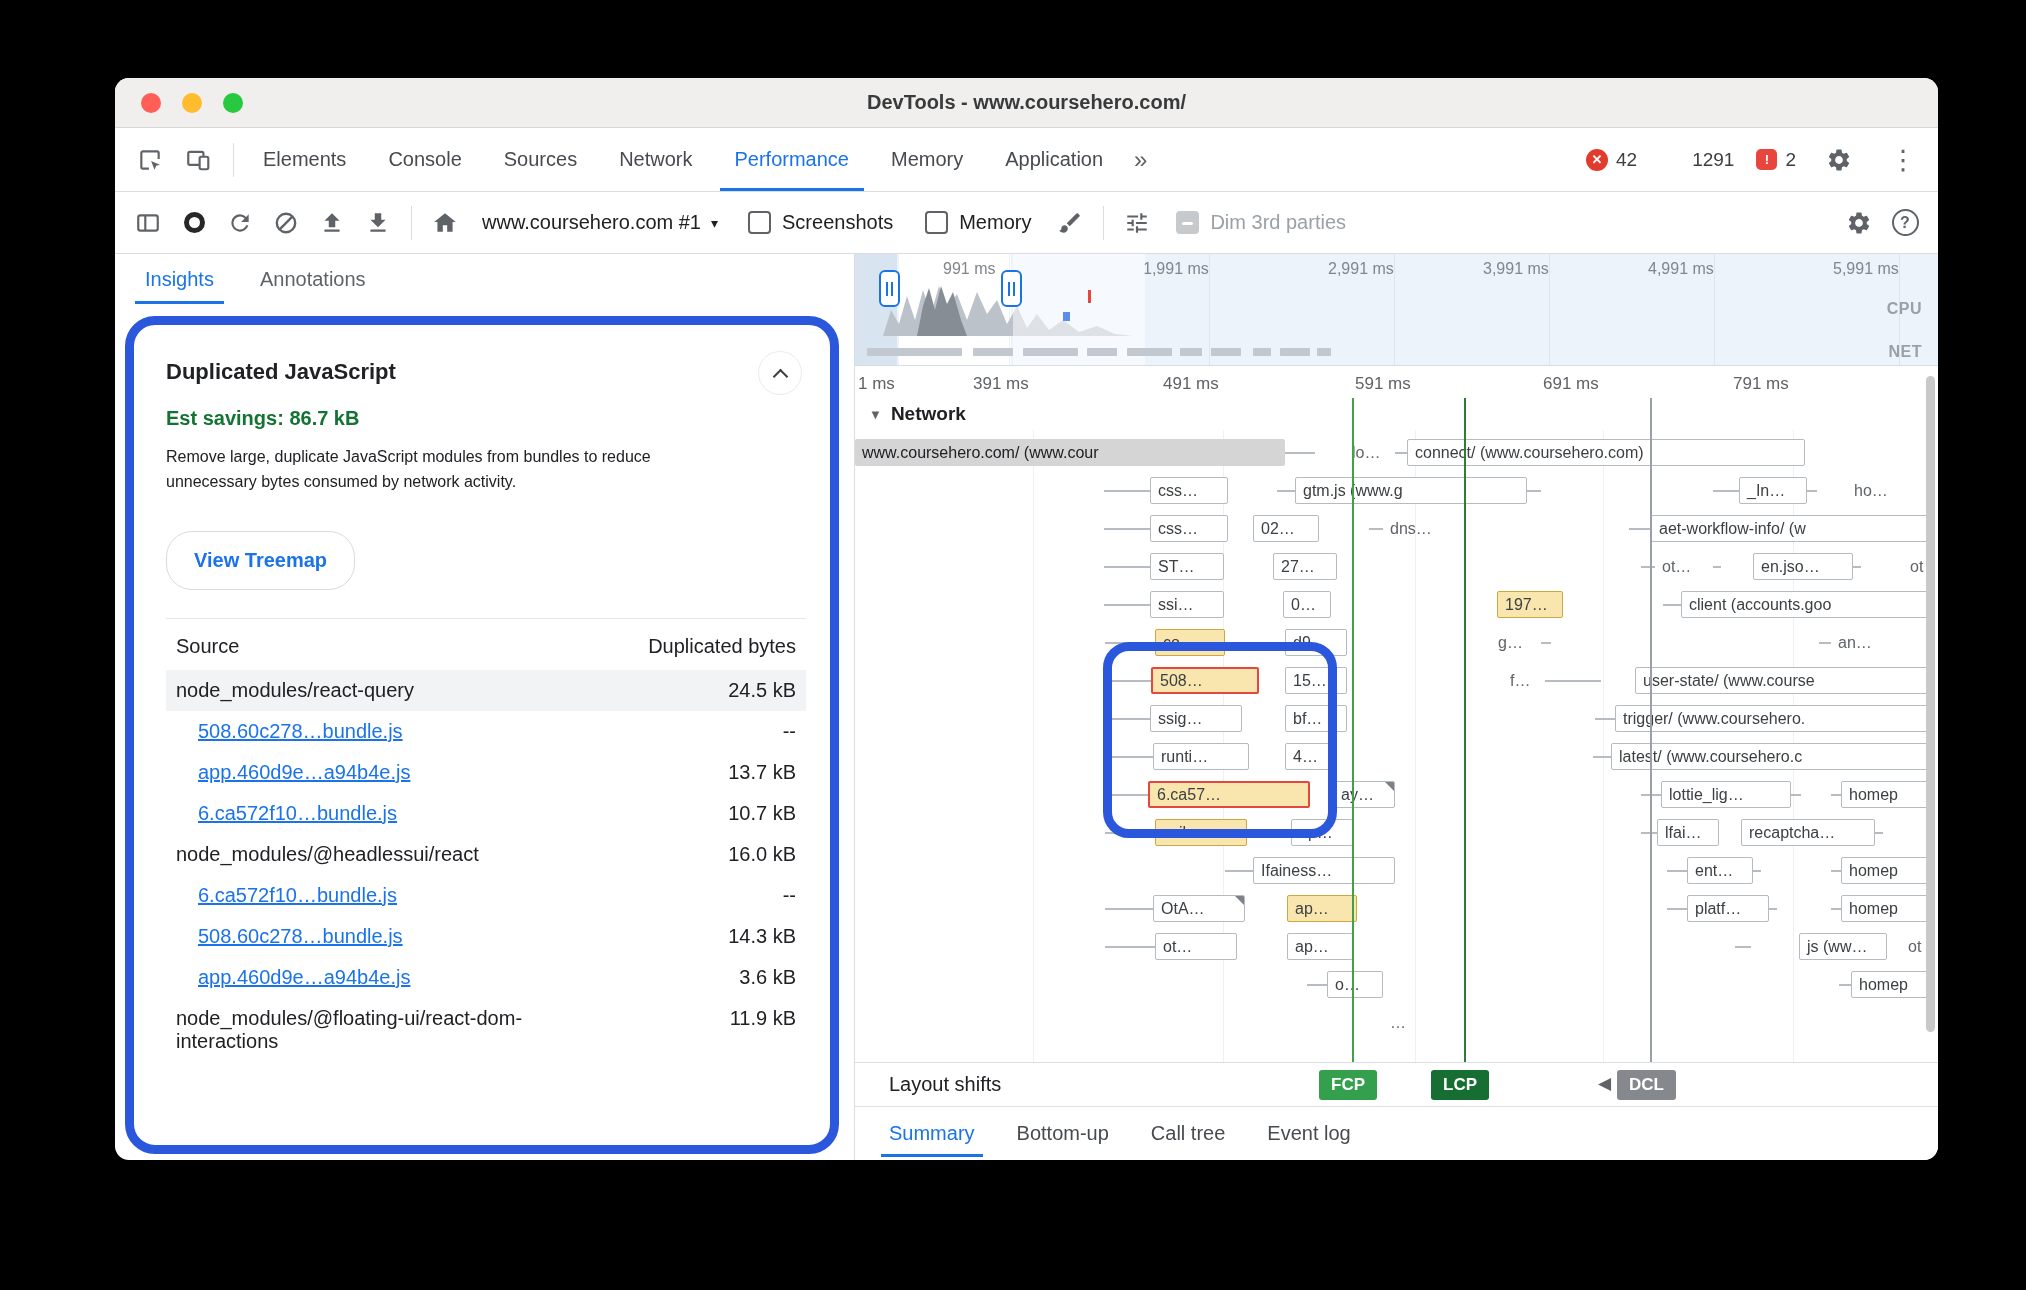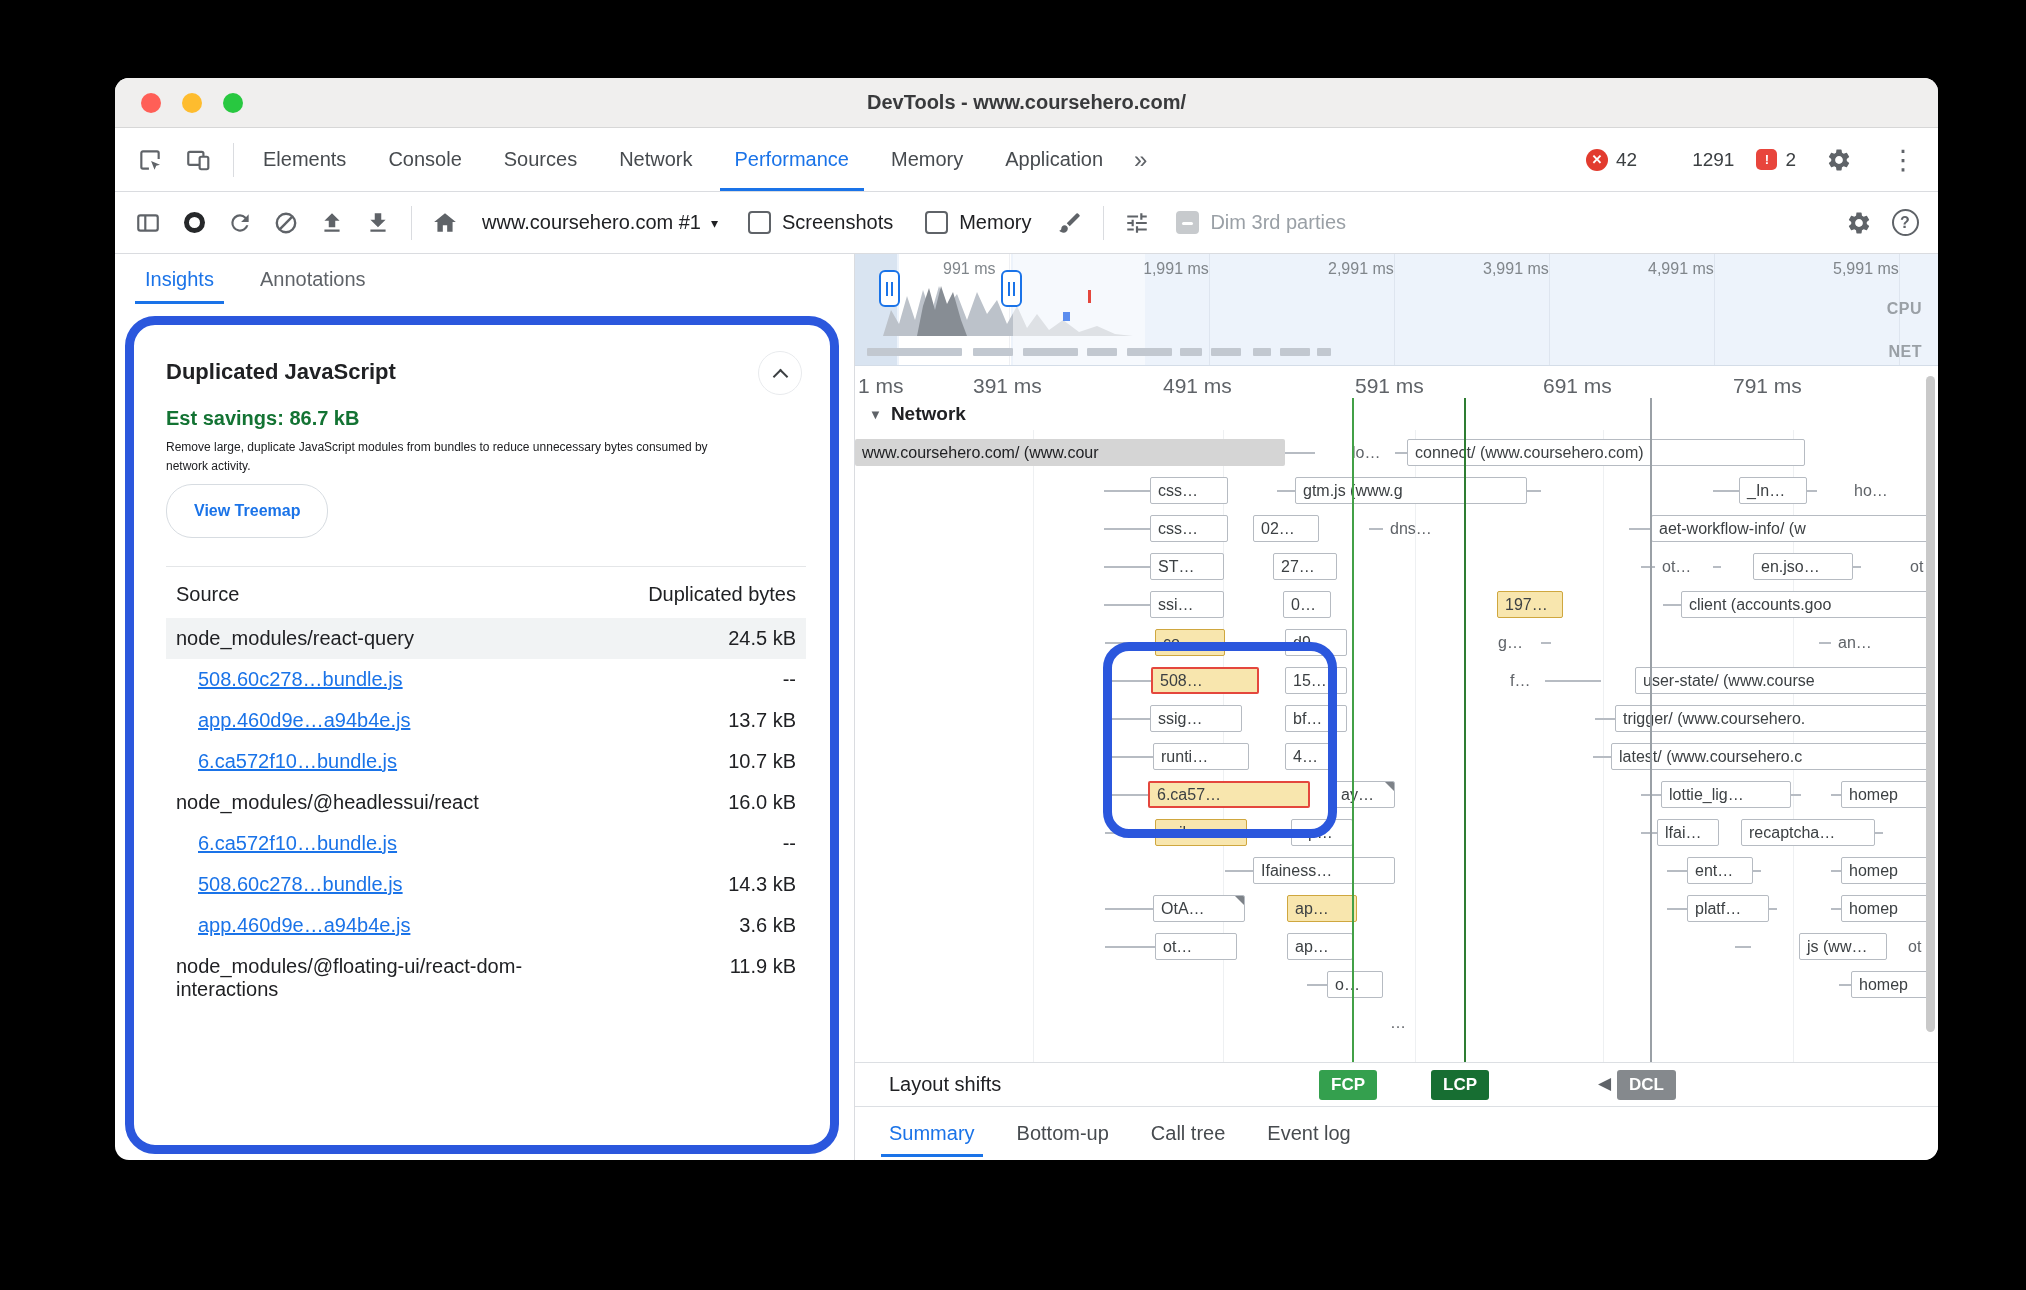--- a/index.html
+++ b/index.html
@@ -63,23 +63,23 @@
   .ltab.active::after{content:"";position:absolute;left:-10px;right:-10px;bottom:0;height:3px;background:var(--accent)}
 
   .annotation-left{position:absolute;left:10px;top:62px;width:714px;height:838px;border:9px solid var(--annotation);
     border-radius:30px;background:#fff;overflow:hidden}
   .card{padding:34px 24px 0 32px;height:100%}
   .card-head{display:flex;justify-content:space-between;align-items:flex-start}
   .card-title{font-size:22px;font-weight:700;color:#202124}
   .collapse-btn{width:44px;height:44px;border-radius:50%;border:1px solid #e8eaed;display:flex;align-items:center;justify-content:center;margin:-8px 4px 0 0}
   .chev-up{width:11px;height:11px;border:solid #3c4043;border-width:0 2.5px 2.5px 0;transform:rotate(-135deg);margin-top:6px}
   .savings{margin-top:12px;font-size:20px;font-weight:700;color:var(--green)}
-  .desc{margin-top:8px;font-size:12px;color:#202124;line-height:1.58;max-width:568px}
-  .treemap-btn{margin-top:8px;display:inline-block;padding:17px 27px;border:1.5px solid #d7dce1;border-radius:26px;
-    color:var(--accent);font-size:16px;font-weight:700;cursor:default}
+  .desc{margin-top:14px;font-size:16px;color:#202124;line-height:1.58;max-width:568px}
+  .treemap-btn{margin-top:36px;display:inline-block;padding:17px 27px;border:1.5px solid #d7dce1;border-radius:26px;
+    color:var(--accent);font-size:20px;font-weight:700;cursor:default}
   .card hr{border:none;border-top:1px solid #e4e6e8;margin:28px 0 0}
   .thead{display:flex;justify-content:space-between;padding:16px 10px 12px;font-size:20px;font-weight:400;color:#202124}
   .trow{display:flex;justify-content:space-between;align-items:flex-start;padding:9px 10px;font-size:20px;color:#202124}
   .trow.shaded{background:#f1f3f4}
   .trow.linkrow{padding-left:32px}
   .trow .src{max-width:440px}
   .src.link{color:var(--link);text-decoration:underline;cursor:default}
   .bytes{color:#202124;white-space:nowrap;margin-left:16px}
 
   
@@ -95,21 +95,21 @@
   .ov-cpu-svg{position:absolute;left:28px;top:26px}
   .ov-white{position:absolute;left:158px;top:0;width:132px;height:100%;background:rgba(255,255,255,.5)}
   .ov-netbars{position:absolute;left:0;right:0;bottom:0;height:22px}
   .onet{position:absolute;bottom:9px;height:8px;background:#c2c8d0;border-radius:1px}
   .handle{position:absolute;top:16px;width:21px;height:37px;background:#fff;border:2px solid var(--accent);border-radius:6px;
     display:flex;align-items:center;justify-content:center;gap:3px;z-index:3}
   .handle i{width:2px;height:14px;background:var(--accent)}
   .tick-red{position:absolute;width:3px;height:13px;background:#e4473d;top:36px}
   .tick-blue{position:absolute;width:7px;height:9px;background:#5b8def;top:58px}
 
-  .ruler{height:32px;flex:none;position:relative;color:#5f6368;font-size:21px}
+  .ruler{height:32px;flex:none;position:relative;color:#5f6368;font-size:17px}
   .rlabel{position:absolute;top:8px;white-space:nowrap}
   .nethead{height:32px;flex:none;display:flex;align-items:center;gap:9px;padding-left:14px}
   .tri{font-size:13px;color:#5f6368}
   .nethead-label{font-size:19px;font-weight:700;color:#202124}
 
   .rows-wrap{flex:1;position:relative;overflow:hidden}
   .rows-abs{position:absolute;inset:0}
   .vgrid{position:absolute;top:0;bottom:0;width:1px;background:#eef0f2}
   .netrow{position:absolute;left:0;right:0;height:38px}
   .whisk{position:absolute;top:18px;height:2px;background:#b7bcc3}

